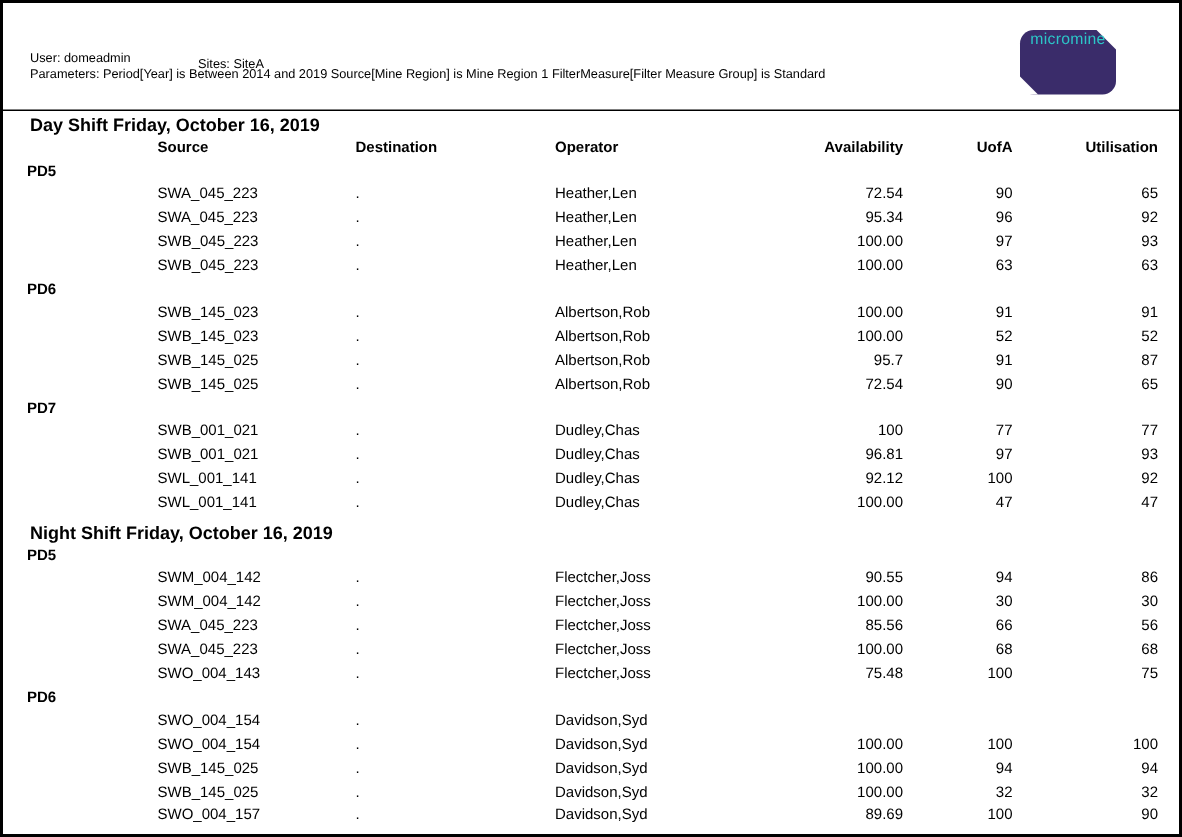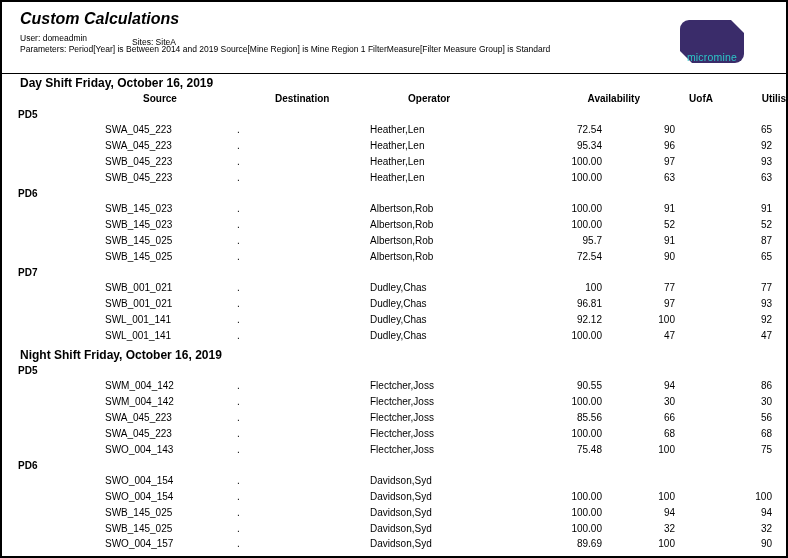--- a/index.html
+++ b/index.html
@@ -20,21 +20,21 @@
   }
   .meta { font-size:8.5px; }
   .meta-user  { position:absolute; left:18px;  top:31px; }
   .meta-sites { position:absolute; left:130px; top:35px; }
   .meta-params{ position:absolute; left:18px;  top:42px; width:645px; }
   .meta-kpis  { position:absolute; left:18px;  top:53px; }
   .logo {
     position:absolute; left:678px; top:18px;
     width:64px; height:43px;
     border-radius:9px;
-    display:flex; align-items:flex-end; justify-content:center;
+    display:flex; align-items:flex-start; justify-content:center;
   }
   .logo::before {  
     content:""; position:absolute; top:0; right:0;
     width:0; height:0;
     border-top:13px solid #fff; border-left:13px solid transparent;
   }
   .logo::after {   
     content:""; position:absolute; bottom:0; left:0;
     width:0; height:0;
     border-bottom:12px solid #fff; border-right:12px solid transparent;
@@ -46,34 +46,33 @@
     height:15px; padding:1px 0 0 18px;
     font-size:12px; font-weight:bold; line-height:14px;
   }
   .section-heading.gap { margin-top:3px; }
   .grid-row {
     display:grid;
     grid-template-columns:103px 132px 133px 132px 100px 73px 97px;
     height:15.8px; align-items:center;
     font-size:10px; line-height:12px;
   }
-  .header-row { font-weight:bold;padding-left:38px; }
+  .header-row { font-weight:bold; }
   .cell { overflow:hidden; white-space:nowrap; }
   .cell.num { text-align:right; }
   .group-label {
     height:15.8px; padding-left:16px;
     font-size:10px; font-weight:bold;
     display:flex; align-items:center;
   }
 </style>
 </head>
 <body>
 
 <div class="page">
-  <h1 class="report-title">Custom Calculations</h1>
 
   <div class="meta meta-user">User: domeadmin</div>
   <div class="meta meta-sites">Sites: SiteA</div>
   <div class="meta meta-params">Parameters: Period[Year] is Between 2014 and 2019 Source[Mine Region] is Mine Region 1 FilterMeasure[Filter Measure Group] is Standard</div>
 
   <div class="logo" style="background: rgb(58, 44, 106);">
     <span style="color: rgb(44, 198, 200);">micromine</span>
   </div>
 
   <div class="rule"></div>

